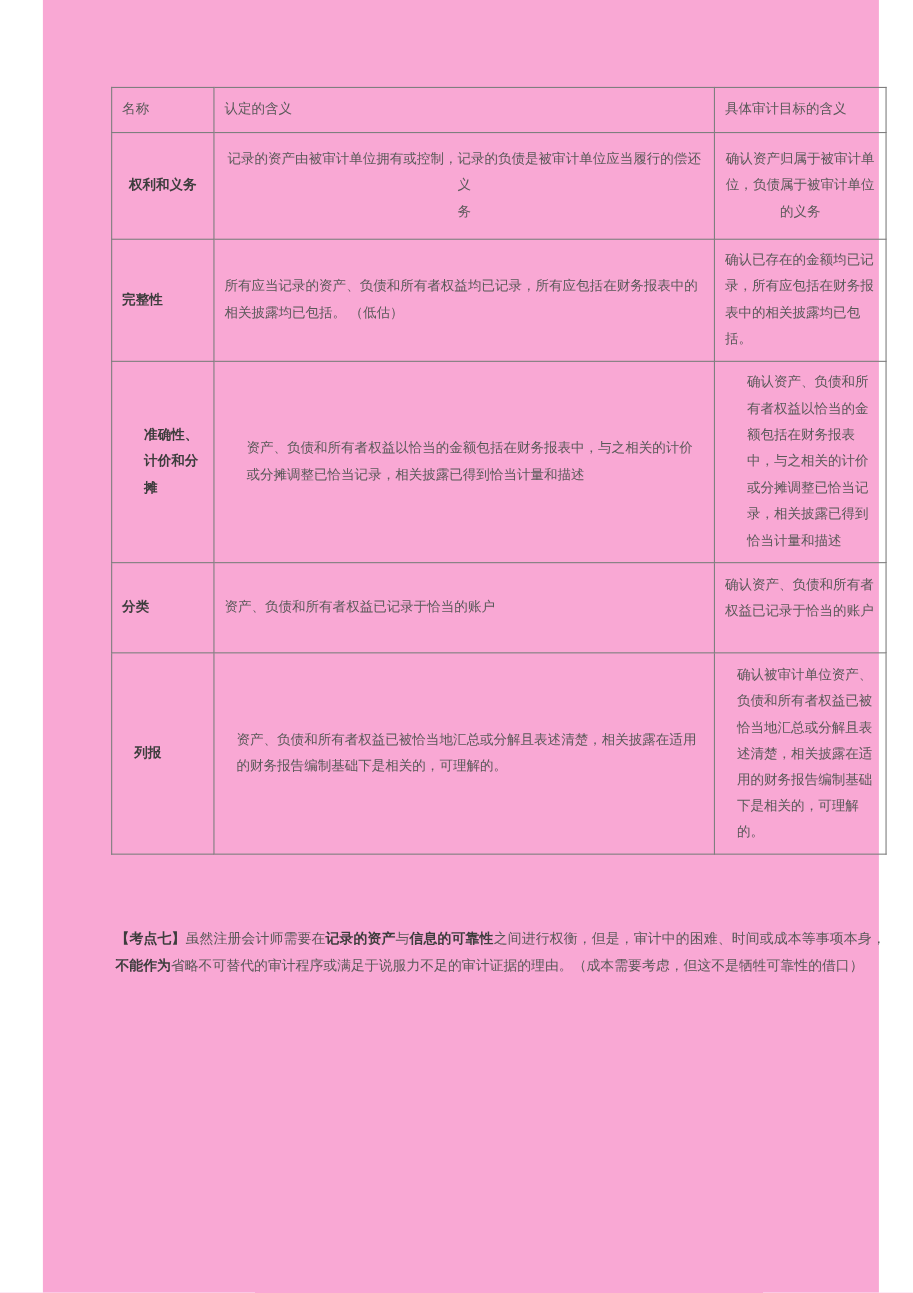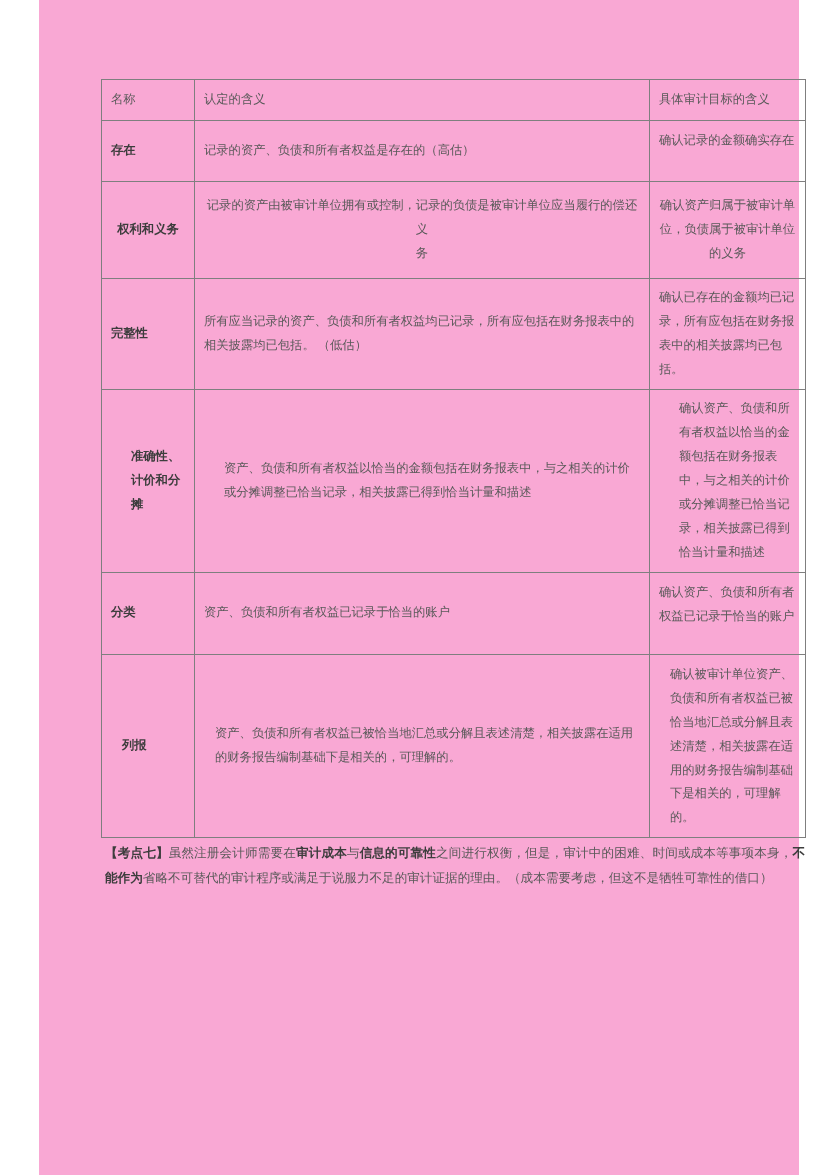--- a/index.html
+++ b/index.html
@@ -111,25 +111,20 @@
       <col class="col-mean">
       <col class="col-target">
     </colgroup>
     <tbody>
       <tr class="header-row r-header">
         <td>名称</td>
         <td>认定的含义</td>
         <td>具体审计目标的含义</td>
       </tr>
 
-      <tr class="r-exist">
-        <td class="name-cell">存在</td>
-        <td class="mean-cell">记录的资产、负债和所有者权益是存在的（高估）</td>
-        <td class="target-cell">确认记录的金额确实存在</td>
-      </tr>
 
       <tr class="r-rights">
         <td class="name-cell">权利和义务</td>
         <td class="mean-cell">
           <span class="brk">记录的资产由被审计单位拥有或控制，记录的负债是被审计单位应当履行的偿还义</span>
           <span class="brk">务</span>
         </td>
         <td class="target-cell mid">确认资产归属于被审计单位，负债属于被审计单位的义务</td>
       </tr>
 
@@ -152,16 +147,16 @@
       </tr>
 
       <tr class="r-pres">
         <td class="name-cell">列报</td>
         <td class="mean-cell">资产、负债和所有者权益已被恰当地汇总或分解且表述清楚，相关披露在适用的财务报告编制基础下是相关的，可理解的。</td>
         <td class="target-cell">确认被审计单位资产、负债和所有者权益已被恰当地汇总或分解且表述清楚，相关披露在适用的财务报告编制基础下是相关的，可理解的。</td>
       </tr>
     </tbody>
   </table>
 
-  <p class="para para-7"><span class="b">【考点七】</span><span>虽然注册会计师需要在</span><span class="b">审计成本</span><span>与</span><span class="b">信息的可靠性</span><span>之间进行权衡，但是，审计中的困难、时间或成本等事项本身，</span><span class="b">不能作为</span><span>省略不可替代的审计程序或满足于说服力不足的审计证据的理由。（成本需要考虑，但这不是牺牲可靠性的借口）</span></p>
+  <p class="para para-7"><span class="b">【考点七】</span><span>虽然注册会计师需要在</span><span class="b">记录的资产</span><span>与</span><span class="b">信息的可靠性</span><span>之间进行权衡，但是，审计中的困难、时间或成本等事项本身，</span><span class="b">不能作为</span><span>省略不可替代的审计程序或满足于说服力不足的审计证据的理由。（成本需要考虑，但这不是牺牲可靠性的借口）</span></p>
 
 
 </div>
 
 </body></html>

